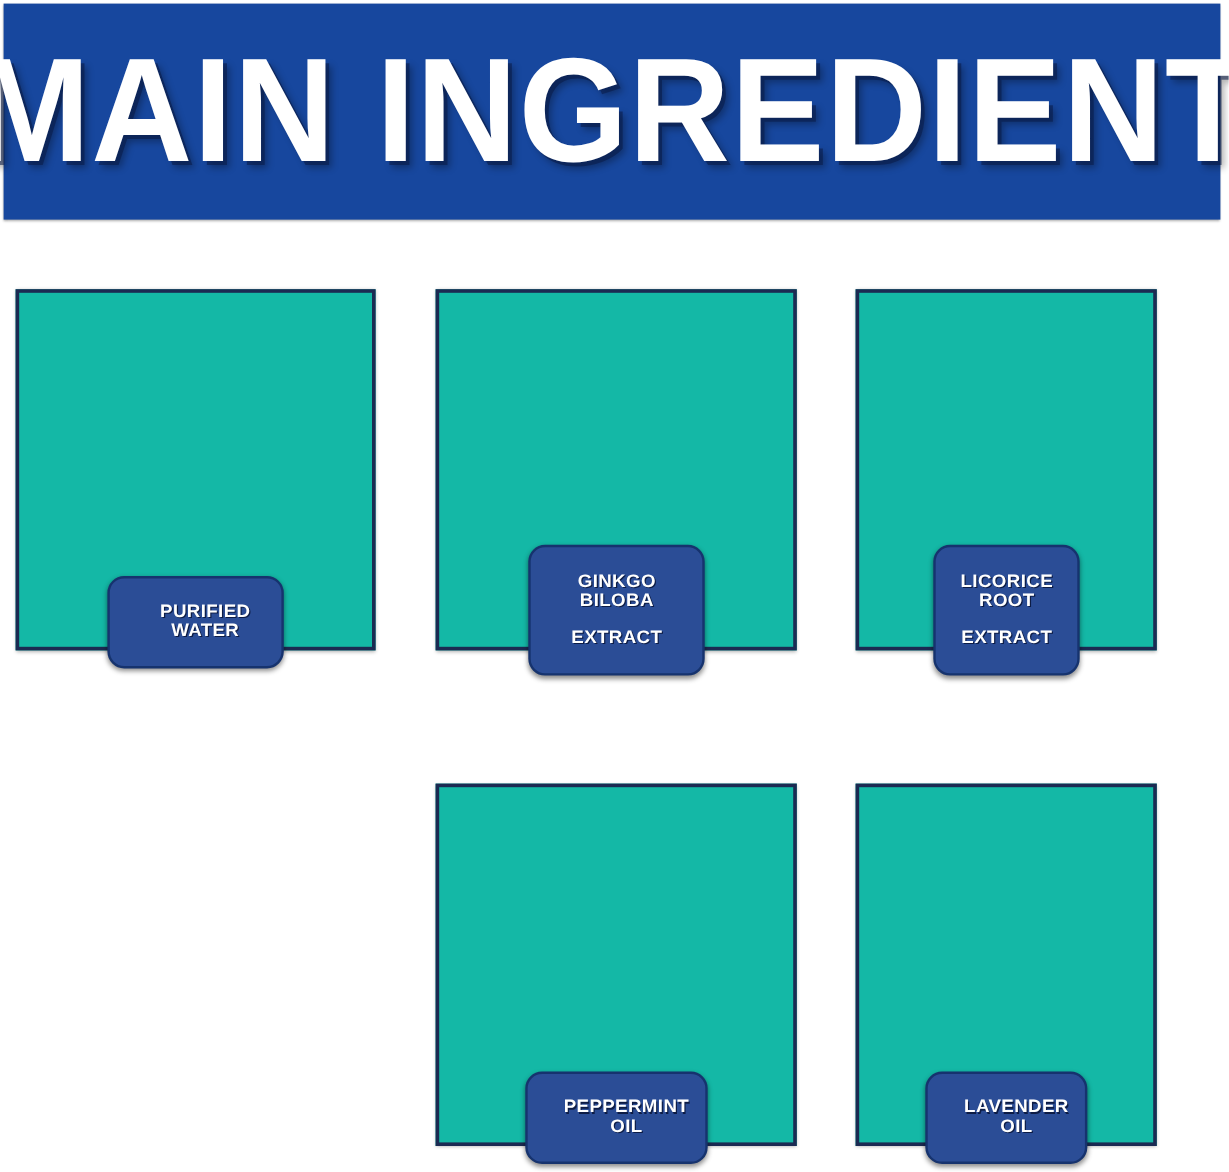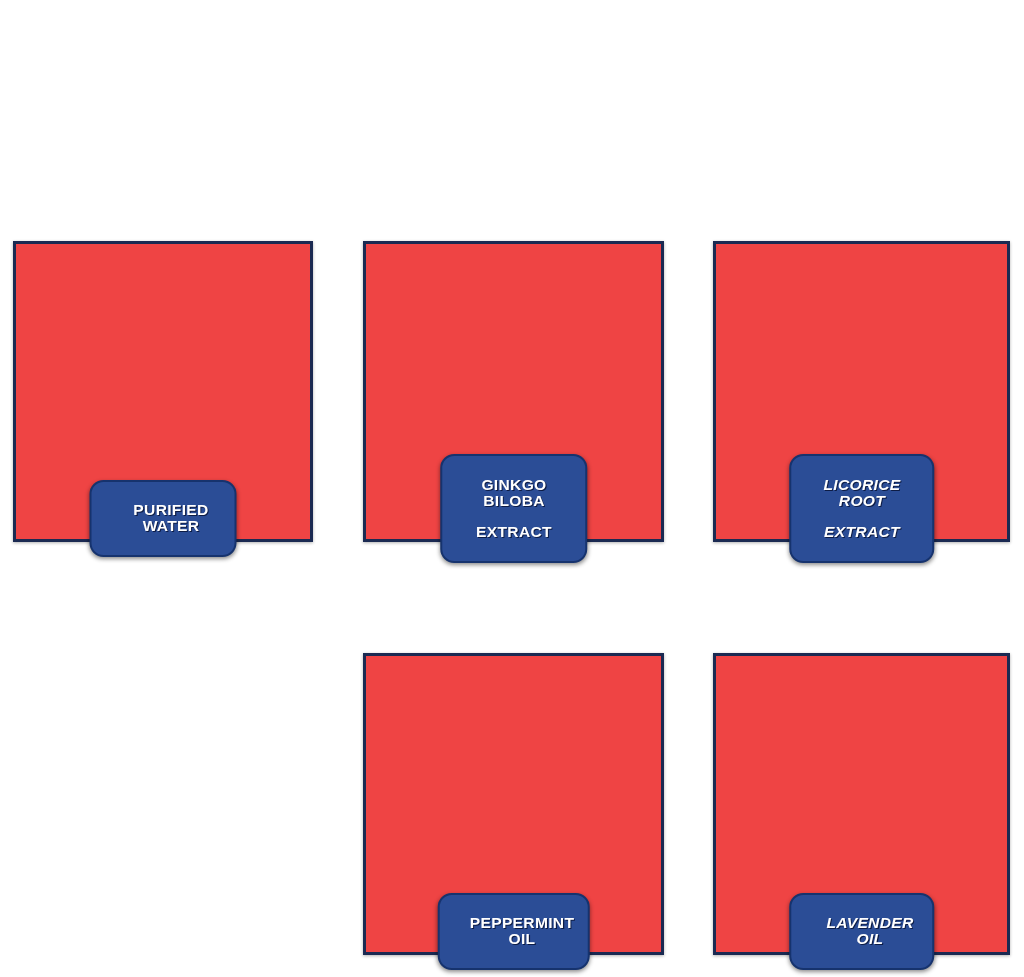--- a/index.html
+++ b/index.html
@@ -46,36 +46,36 @@
     text-shadow:
       3px 3px 0 rgba(10,25,70,0.55),
       5px 5px 6px rgba(0,0,0,0.30);
   }
 
   
   .card {
     position: absolute;
     box-sizing: border-box;
     border: 3px solid #1b2a52;
-    background: #ef4444;
+    background: #14b8a6;
     overflow: visible;
     box-shadow: 0 1px 3px rgba(0,0,0,0.30);
   }
   .card-photo {
     position: absolute;
     inset: 0;
     overflow: hidden;
   }
 
   
   .row-top    { top: 241px; height: 301px; }
   .row-bottom { top: 653px; height: 302px; }
   .col-1 { left: 13px;  width: 300px; }
   .col-2 { left: 363px; width: 301px; }
-  .col-3 { left: 713px; width: 297px; font-style: italic; }
+  .col-3 { left: 713px; width: 251px; }
 
   
   .pill {
     position: absolute;
     left: 50%;
     transform: translateX(-50%);
     background: #2b4d96;
     border: 2px solid #16336e;
     border-radius: 14px;
     color: #ffffff;
@@ -272,20 +272,23 @@
         rgba(0,0,0,0) 2px 9px),
       radial-gradient(ellipse 34% 40% at 50% 50%, rgba(70,40,130,0.35), rgba(70,40,130,0) 72%),
       radial-gradient(ellipse 60% 16% at 50% 96%, rgba(225,175,80,0.55), rgba(225,175,80,0) 75%);
   }
 </style>
 </head>
 <body>
 
 <div id="canvas">
 
+  <div id="header-banner">
+    <div id="header-title">MAIN INGREDIENT</div>
+  </div>
 
   <div class="card row-top col-1">
     <div class="card-photo photo-water"></div>
     <div class="pill one-line">
       <span>PURIFIED WATER</span>
     </div>
   </div>
 
   <div class="card row-top col-2">
     <div class="card-photo photo-ginkgo"></div>

